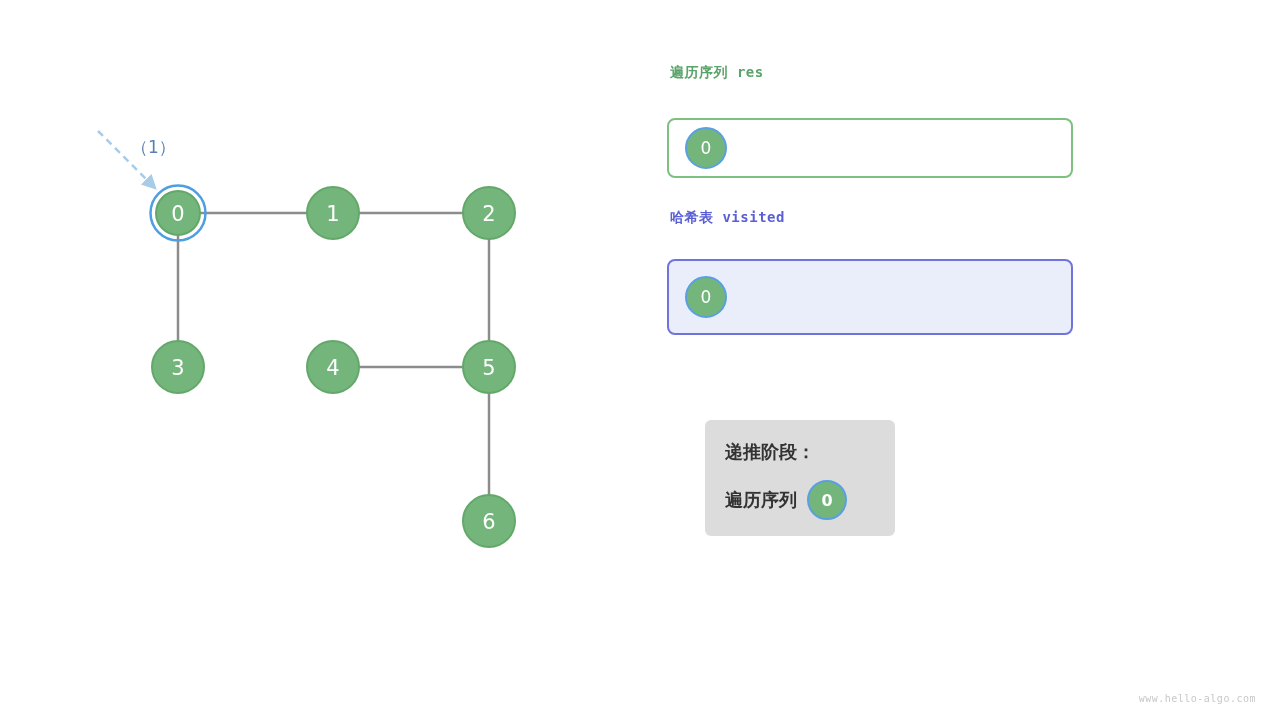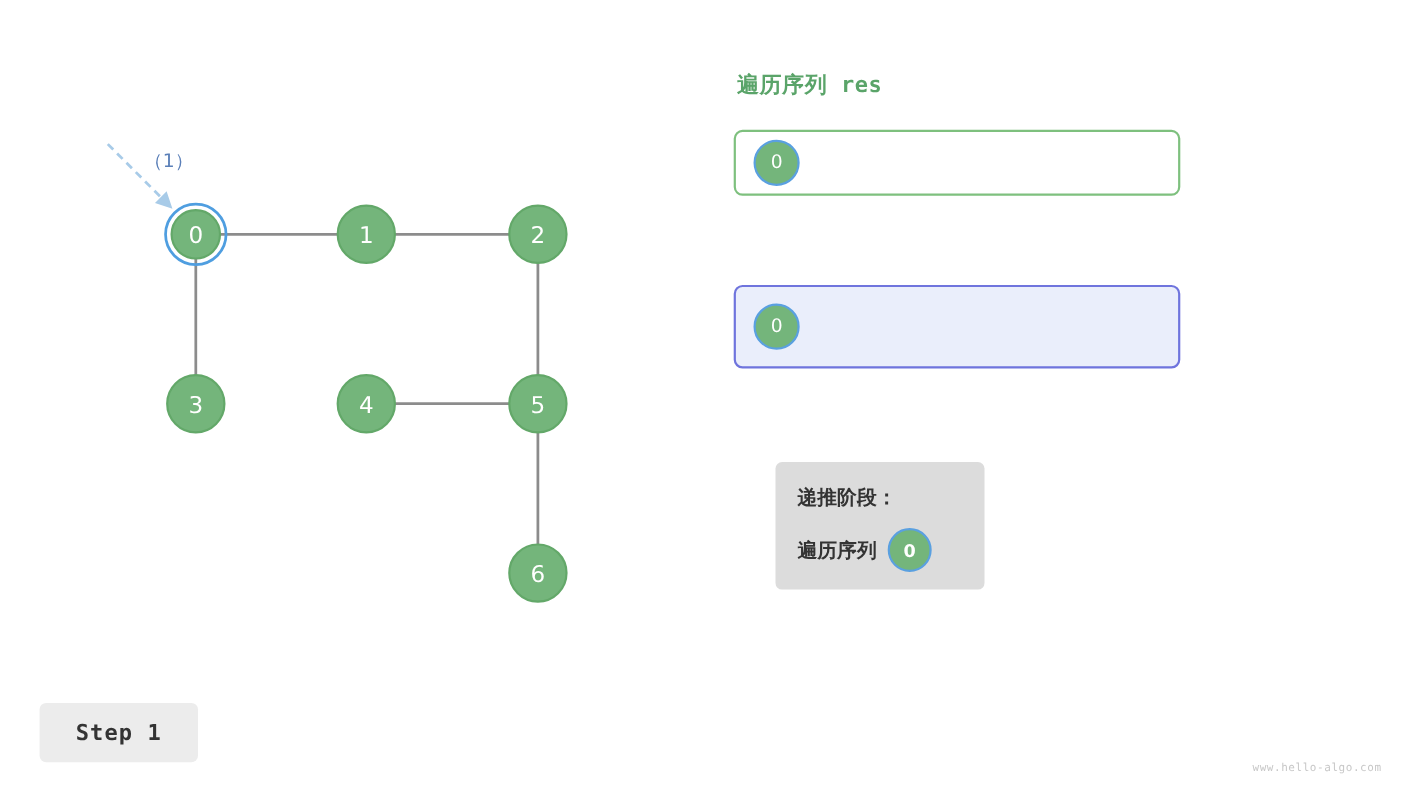--- a/index.html
+++ b/index.html
@@ -38,21 +38,21 @@
     fill: #5a7fb8;
     dominant-baseline: central;
   }
 
   
   .panel {
     position: absolute;
   }
   .panel-title {
     font-family: "DejaVu Sans Mono", "Liberation Mono", monospace;
-    font-size: 20px;
+    font-size: 14px;
     font-weight: bold;
     letter-spacing: 0.5px;
   }
   .title-res {
     color: #5aa469;
   }
   .title-visited {
     color: #5b5fd6;
   }
   .box {
@@ -198,31 +198,31 @@
         <text class="node-label" x="489" y="522">6</text>
       </g>
     </g>
   </svg>
 
   <div class="panel panel-title title-res" style="left:670px; top:64px;">遍历序列 res</div>
   <div class="panel box box-res" style="left:667px; top:118px; width:406px; height:60px;">
     <div class="chip">0</div>
   </div>
 
+  <div class="panel panel-title title-visited" style="left:670px; top:209px;">哈希表 visited</div>
   <div class="panel box box-visited" style="left:667px; top:259px; width:406px; height:76px;">
     <div class="chip">0</div>
   </div>
 
   <div class="info-card" style="left:705px; top:420px; width:190px; height:116px;">
     <div class="info-line first">
       <span>递推阶段：</span>
     </div>
     <div class="info-line">
       <span>遍历序列</span>
       <span class="chip">0</span>
     </div>
   </div>
 
-  <div class="step-badge">Step 1</div>
 
   <div class="watermark">www.hello-algo.com</div>
 
 </div>
 
 </body></html>

